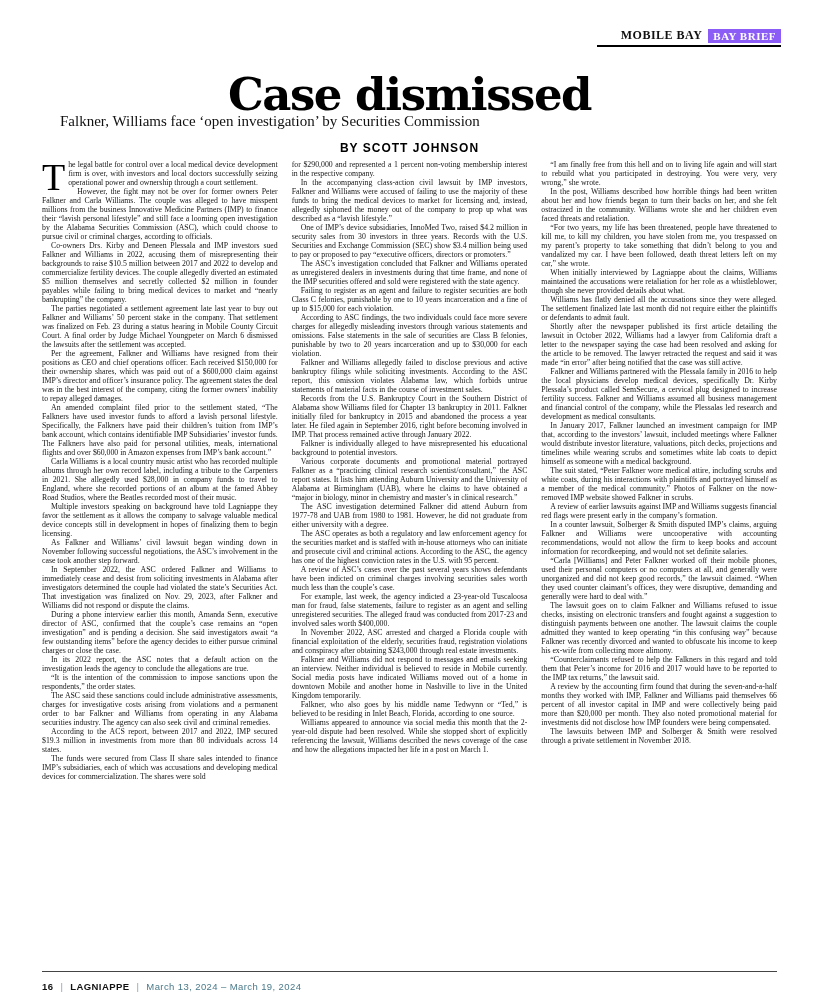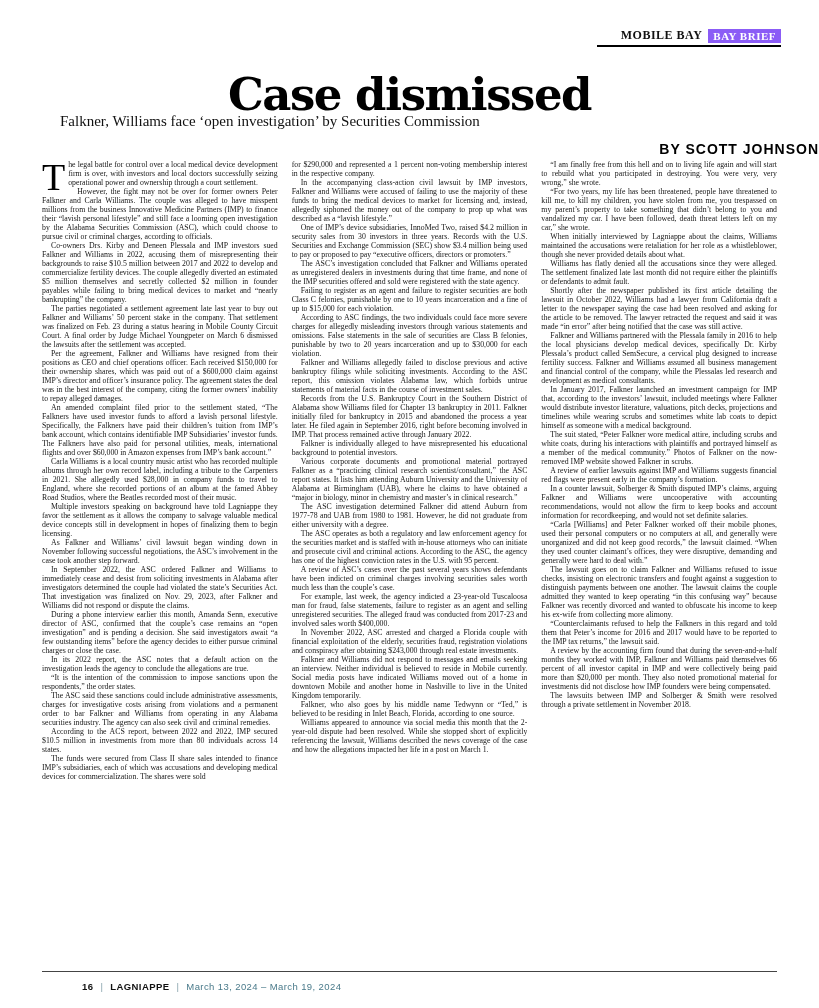--- a/index.html
+++ b/index.html
@@ -29,22 +29,22 @@
     text-align: center; font-family: "DejaVu Serif", serif;
     font-weight: 700; font-size: 45px; letter-spacing: -1.5px; color: #000;
   }
   .subhead {
     position: absolute; top: 113px; left: 60px; right: 60px; margin: 0;
     text-align: left; font-family: "Liberation Serif", serif;
     font-weight: 400; font-size: 15px; color: #111;
   }
   .byline {
     position: absolute; top: 141px; left: 0; right: 0;
-    text-align: right; font-family: "Liberation Sans", sans-serif;
-    font-weight: 700; font-size: 14px; letter-spacing: 1px; color: #000;
+    text-align: center; font-family: "Liberation Sans", sans-serif;
+    font-weight: 700; font-size: 12px; letter-spacing: 1px; color: #000;
   }
   
   .columns {
     position: absolute; top: 160px; left: 42px; right: 42px; height: 786px;
     display: flex; gap: 14px; overflow: hidden;
   }
   .column {
     flex: 1 1 0; overflow: hidden; text-align: justify;
     font-size: 7.8px; line-height: 9px; color: #161616;
   }
@@ -57,21 +57,21 @@
     font-family: "Liberation Serif", serif;
   }
   
   .footer-rule {
     position: absolute; left: 42px; right: 42px; bottom: 36px;
     border-top: 1px solid #444; height: 0;
   }
   .footer {
     position: absolute; left: 42px; bottom: 16px;
     font-family: "Liberation Sans", sans-serif; font-size: 9.5px;
-    letter-spacing: 0.4px; color: #111; margin-left: 40px;
+    letter-spacing: 0.4px; color: #111;
   }
   .f-num, .f-pub { font-weight: 700; color: #111; }
   .f-sep { color: #8aa4ad; padding: 0 4px; }
   .f-date { color: #4a7a8a; }
 </style>
 </head>
 <body>
 
 <div class="page">
 
@@ -95,21 +95,21 @@
         <p>Per the agreement, Falkner and Williams have resigned from their positions as CEO and chief operations officer. Each received $150,000 for their ownership shares, which was paid out of a $600,000 claim against IMP’s director and officer’s insurance policy. The agreement states the deal was in the best interest of the company, citing the former owners’ inability to repay alleged damages.</p>
         <p>An amended complaint filed prior to the settlement stated, “The Falkners have used investor funds to afford a lavish personal lifestyle. Specifically, the Falkners have paid their children’s tuition from IMP’s bank account, which contains identifiable IMP Subsidiaries’ investor funds. The Falkners have also paid for personal utilities, meals, international flights and over $60,000 in Amazon expenses from IMP’s bank account.”</p>
         <p>Carla Williams is a local country music artist who has recorded multiple albums through her own record label, including a tribute to the Carpenters in 2021. She allegedly used $28,000 in company funds to travel to England, where she recorded portions of an album at the famed Abbey Road Studios, where the Beatles recorded most of their music.</p>
         <p>Multiple investors speaking on background have told Lagniappe they favor the settlement as it allows the company to salvage valuable medical device concepts still in development in hopes of finalizing them to begin licensing.</p>
         <p>As Falkner and Williams’ civil lawsuit began winding down in November following successful negotiations, the ASC’s involvement in the case took another step forward.</p>
         <p>In September 2022, the ASC ordered Falkner and Williams to immediately cease and desist from soliciting investments in Alabama after investigators determined the couple had violated the state’s Securities Act. That investigation was finalized on Nov. 29, 2023, after Falkner and Williams did not respond or dispute the claims.</p>
         <p>During a phone interview earlier this month, Amanda Senn, executive director of ASC, confirmed that the couple’s case remains an “open investigation” and is pending a decision. She said investigators await “a few outstanding items” before the agency decides to either pursue criminal charges or close the case.</p>
         <p>In its 2022 report, the ASC notes that a default action on the investigation leads the agency to conclude the allegations are true.</p>
         <p>“It is the intention of the commission to impose sanctions upon the respondents,” the order states.</p>
         <p>The ASC said these sanctions could include administrative assessments, charges for investigative costs arising from violations and a permanent order to bar Falkner and Williams from operating in any Alabama securities industry. The agency can also seek civil and criminal remedies.</p>
-        <p>According to the ACS report, between 2022 and 2022, IMP secured $10.5 million in investments from more than 80 individuals across 14 states.</p>
+        <p>According to the ACS report, between 2017 and 2022, IMP secured $19.3 million in investments from more than 80 individuals across 14 states.</p>
         <p>The funds were secured from Class II share sales intended to finance IMP’s subsidiaries, each of which was accusations and developing medical devices for commercialization. The shares were sold</p>
       </div>
     <div class="column col-2">
         <p>for $290,000 and represented a 1 percent non-voting membership interest in the respective company.</p>
         <p>In the accompanying class-action civil lawsuit by IMP investors, Falkner and Williams were accused of failing to use the majority of these funds to bring the medical devices to market for licensing and, instead, allegedly siphoned the money out of the company to prop up what was described as a “lavish lifestyle.”</p>
         <p>One of IMP’s device subsidiaries, InnoMed Two, raised $4.2 million in security sales from 30 investors in three years. Records with the U.S. Securities and Exchange Commission (SEC) show $3.4 million being used to pay or proposed to pay “executive officers, directors or promoters.”</p>
         <p>The ASC’s investigation concluded that Falkner and Williams operated as unregistered dealers in investments during that time frame, and none of the IMP securities offered and sold were registered with the state agency.</p>
         <p>Failing to register as an agent and failure to register securities are both Class C felonies, punishable by one to 10 years incarceration and a fine of up to $15,000 for each violation.</p>
         <p>According to ASC findings, the two individuals could face more severe charges for allegedly misleading investors through various statements and omissions. False statements in the sale of securities are Class B felonies, punishable by two to 20 years incarceration and up to $30,000 for each violation.</p>
         <p>Falkner and Williams allegedly failed to disclose previous and active bankruptcy filings while soliciting investments. According to the ASC report, this omission violates Alabama law, which forbids untrue statements of material facts in the course of investment sales.</p>
@@ -120,20 +120,21 @@
         <p>The ASC operates as both a regulatory and law enforcement agency for the securities market and is staffed with in-house attorneys who can initiate and prosecute civil and criminal actions. According to the ASC, the agency has one of the highest conviction rates in the U.S. with 95 percent.</p>
         <p>A review of ASC’s cases over the past several years shows defendants have been indicted on criminal charges involving securities sales worth much less than the couple’s case.</p>
         <p>For example, last week, the agency indicted a 23-year-old Tuscaloosa man for fraud, false statements, failure to register as an agent and selling unregistered securities. The alleged fraud was conducted from 2017-23 and involved sales worth $400,000.</p>
         <p>In November 2022, ASC arrested and charged a Florida couple with financial exploitation of the elderly, securities fraud, registration violations and conspiracy after obtaining $243,000 through real estate investments.</p>
         <p>Falkner and Williams did not respond to messages and emails seeking an interview. Neither individual is believed to reside in Mobile currently. Social media posts have indicated Williams moved out of a home in downtown Mobile and another home in Nashville to live in the United Kingdom temporarily.</p>
         <p>Falkner, who also goes by his middle name Tedwynn or “Ted,” is believed to be residing in Inlet Beach, Florida, according to one source.</p>
         <p>Williams appeared to announce via social media this month that the 2-year-old dispute had been resolved. While she stopped short of explicitly referencing the lawsuit, Williams described the news coverage of the case and how the allegations impacted her life in a post on March 1.</p>
       </div>
     <div class="column col-3">
         <p>“I am finally free from this hell and on to living life again and will start to rebuild what you participated in destroying. You were very, very wrong,” she wrote.</p>
+        <p>In the post, Williams described how horrible things had been written about her and how friends began to turn their backs on her, and she felt ostracized in the community. Williams wrote she and her children even faced threats and retaliation.</p>
         <p>“For two years, my life has been threatened, people have threatened to kill me, to kill my children, you have stolen from me, you trespassed on my parent’s property to take something that didn’t belong to you and vandalized my car. I have been followed, death threat letters left on my car,” she wrote.</p>
         <p>When initially interviewed by Lagniappe about the claims, Williams maintained the accusations were retaliation for her role as a whistleblower, though she never provided details about what.</p>
         <p>Williams has flatly denied all the accusations since they were alleged. The settlement finalized late last month did not require either the plaintiffs or defendants to admit fault.</p>
         <p>Shortly after the newspaper published its first article detailing the lawsuit in October 2022, Williams had a lawyer from California draft a letter to the newspaper saying the case had been resolved and asking for the article to be removed. The lawyer retracted the request and said it was made “in error” after being notified that the case was still active.</p>
         <p>Falkner and Williams partnered with the Plessala family in 2016 to help the local physicians develop medical devices, specifically Dr. Kirby Plessala’s product called SemSecure, a cervical plug designed to increase fertility success. Falkner and Williams assumed all business management and financial control of the company, while the Plessalas led research and development as medical consultants.</p>
         <p>In January 2017, Falkner launched an investment campaign for IMP that, according to the investors’ lawsuit, included meetings where Falkner would distribute investor literature, valuations, pitch decks, projections and timelines while wearing scrubs and sometimes white lab coats to depict himself as someone with a medical background.</p>
         <p>The suit stated, “Peter Falkner wore medical attire, including scrubs and white coats, during his interactions with plaintiffs and portrayed himself as a member of the medical community.” Photos of Falkner on the now-removed IMP website showed Falkner in scrubs.</p>
         <p>A review of earlier lawsuits against IMP and Williams suggests financial red flags were present early in the company’s formation.</p>
         <p>In a counter lawsuit, Solberger &amp; Smith disputed IMP’s claims, arguing Falkner and Williams were uncooperative with accounting recommendations, would not allow the firm to keep books and account information for recordkeeping, and would not set definite salaries.</p>
         <p>“Carla [Williams] and Peter Falkner worked off their mobile phones, used their personal computers or no computers at all, and generally were unorganized and did not keep good records,” the lawsuit claimed. “When they used counter claimant’s offices, they were disruptive, demanding and generally were hard to deal with.”</p>

